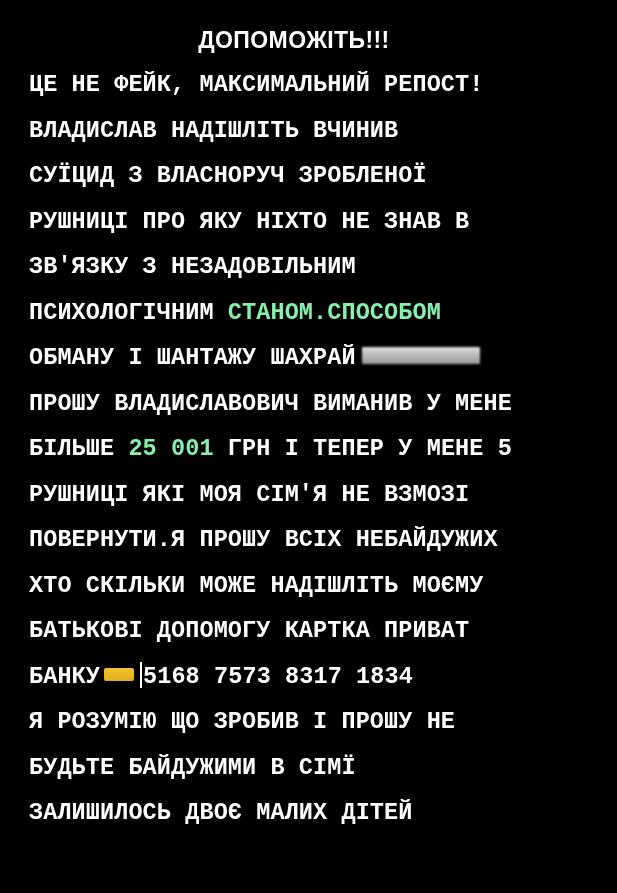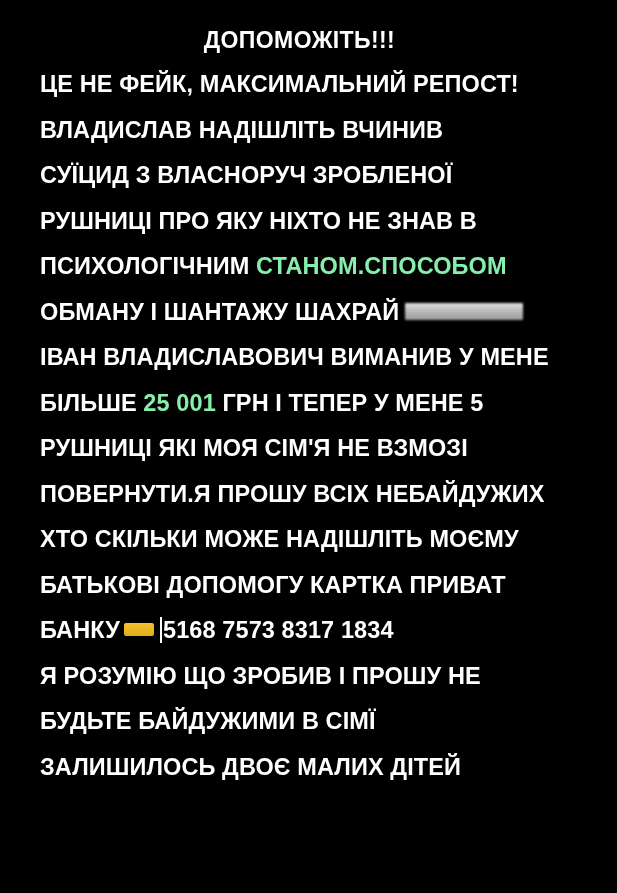--- a/index.html
+++ b/index.html
@@ -12,39 +12,40 @@
     height: 893px;
     overflow: hidden;
     font-family: "Liberation Sans", sans-serif;
   }
   .page {
     position: relative;
     width: 617px;
     height: 798px;
     background: #000000;
     box-sizing: border-box;
-    padding: 18px 34px 0 40px;
+    padding: 18px 34px 0 29px;
   }
   .title-line {
     text-align: center;
     color: #ffffff;
     font-size: 23px;
     font-weight: 700;
     letter-spacing: 0.4px;
     line-height: 44px;
     padding-right: 24px;
     white-space: nowrap;
   }
   .body-line {
     color: #ffffff;
     font-size: 23.5px;
     font-weight: 700;
     letter-spacing: 0.1px;
     line-height: 45.5px;
     white-space: nowrap;
+    font-family: Liberation Mono, monospace;
   }
   .hl {
     color: #86efac;
   }
   .redacted {
     display: inline-block;
     vertical-align: middle;
     width: 118px;
     height: 17px;
     margin: 0 2px 4px 6px;
@@ -73,23 +74,24 @@
 </head>
 <body>
 
 <div class="page">
   <div class="title-line">ДОПОМОЖІТЬ!!!</div>
   <div id="lines-container">
       <div class="body-line"><span>ЦЕ НЕ ФЕЙК, МАКСИМАЛЬНИЙ РЕПОСТ!</span></div>
       <div class="body-line"><span>ВЛАДИСЛАВ НАДІШЛІТЬ ВЧИНИВ</span></div>
       <div class="body-line"><span>СУЇЦИД З ВЛАСНОРУЧ ЗРОБЛЕНОЇ</span></div>
       <div class="body-line"><span>РУШНИЦІ ПРО ЯКУ НІХТО НЕ ЗНАВ  В</span></div>
+      <div class="body-line"><span>ЗВ'ЯЗКУ З НЕЗАДОВІЛЬНИМ</span></div>
       <div class="body-line"><span>ПСИХОЛОГІЧНИМ </span><span class="hl">СТАНОМ.СПОСОБОМ</span></div>
       <div class="body-line"><span>ОБМАНУ І ШАНТАЖУ ШАХРАЙ</span><span class="redacted"></span></div>
-      <div class="body-line"><span>ІВАН ВЛАДИСЛАВОВИЧ ВИМАНИВ У МЕНЕ</span></div>
+      <div class="body-line"><span>ПРОШУ ВЛАДИСЛАВОВИЧ ВИМАНИВ У МЕНЕ</span></div>
       <div class="body-line"><span>БІЛЬШЕ </span><span class="hl">25 001</span><span> ГРН І ТЕПЕР У МЕНЕ 5</span></div>
       <div class="body-line"><span>РУШНИЦІ ЯКІ МОЯ СІМ'Я  НЕ ВЗМОЗІ</span></div>
       <div class="body-line"><span>ПОВЕРНУТИ.Я ПРОШУ ВСІХ НЕБАЙДУЖИХ</span></div>
       <div class="body-line"><span>ХТО СКІЛЬКИ МОЖЕ НАДІШЛІТЬ МОЄМУ</span></div>
       <div class="body-line"><span>БАТЬКОВІ ДОПОМОГУ КАРТКА ПРИВАТ</span></div>
       <div class="body-line"><span>БАНКУ</span><span class="cardmark"></span><span class="caret"></span><span>5168 7573 8317 1834</span></div>
       <div class="body-line"><span>Я РОЗУМІЮ ЩО ЗРОБИВ І ПРОШУ НЕ</span></div>
       <div class="body-line"><span>БУДЬТЕ БАЙДУЖИМИ В СІМЇ</span></div>
       <div class="body-line"><span>ЗАЛИШИЛОСЬ ДВОЄ МАЛИХ ДІТЕЙ</span></div>
     </div>

